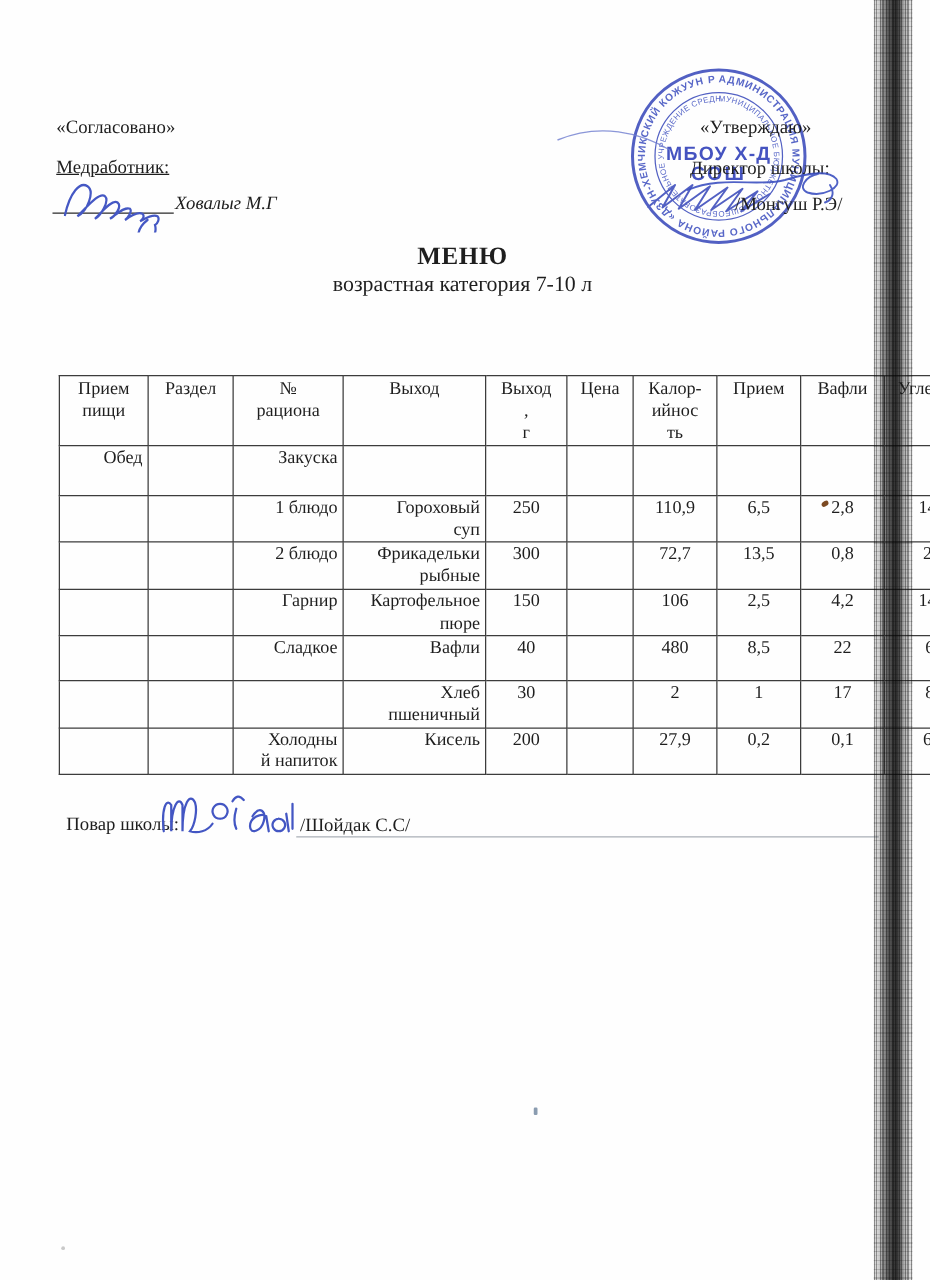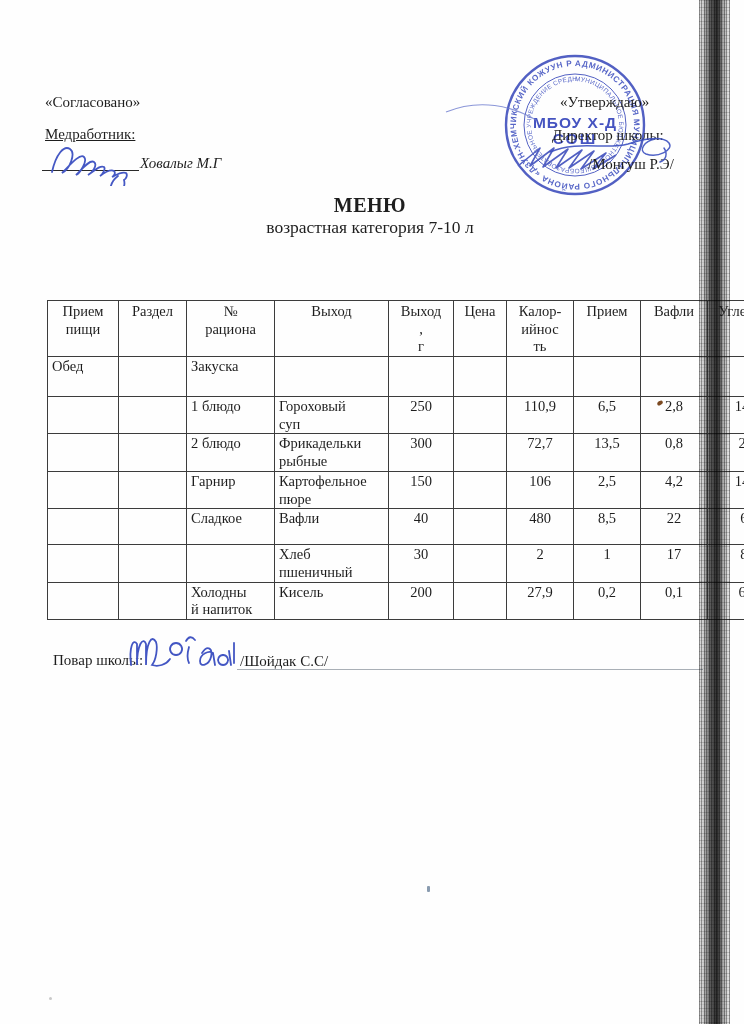--- a/index.html
+++ b/index.html
@@ -32,21 +32,21 @@
     position:absolute;left:47px;top:300px;width:650px;
     border-collapse:collapse;table-layout:fixed;
     font-size:14.5px;
   }
   .menu-table th,.menu-table td{
     border:1px solid #3c3c3c;vertical-align:top;
     padding:1px 4px 0 4px;white-space:pre-line;line-height:1.22;
     font-weight:normal;overflow:hidden;
   }
   .menu-table th{text-align:center;padding-top:2px;}
-  .menu-table td.txt{text-align:left;}
+  .menu-table td.txt{text-align:right;}
   .menu-table td.num{text-align:center;}
   .c0{width:62px}.c1{width:59px}.c2{width:79px}.c3{width:105px}.c4{width:56px}
   .c5{width:44px}.c6{width:58px}.c7{width:58px}.c8{width:58px}.c9{width:71px}
   .menu-table thead tr{height:45px;}
   .menu-table tbody tr:nth-child(1){height:40px;}
   .menu-table tbody tr:nth-child(2){height:36px;}
   .menu-table tbody tr:nth-child(3){height:35px;}
   .menu-table tbody tr:nth-child(4){height:34px;}
   .menu-table tbody tr:nth-child(5){height:36px;}
   .menu-table tbody tr:nth-child(6){height:35px;}

